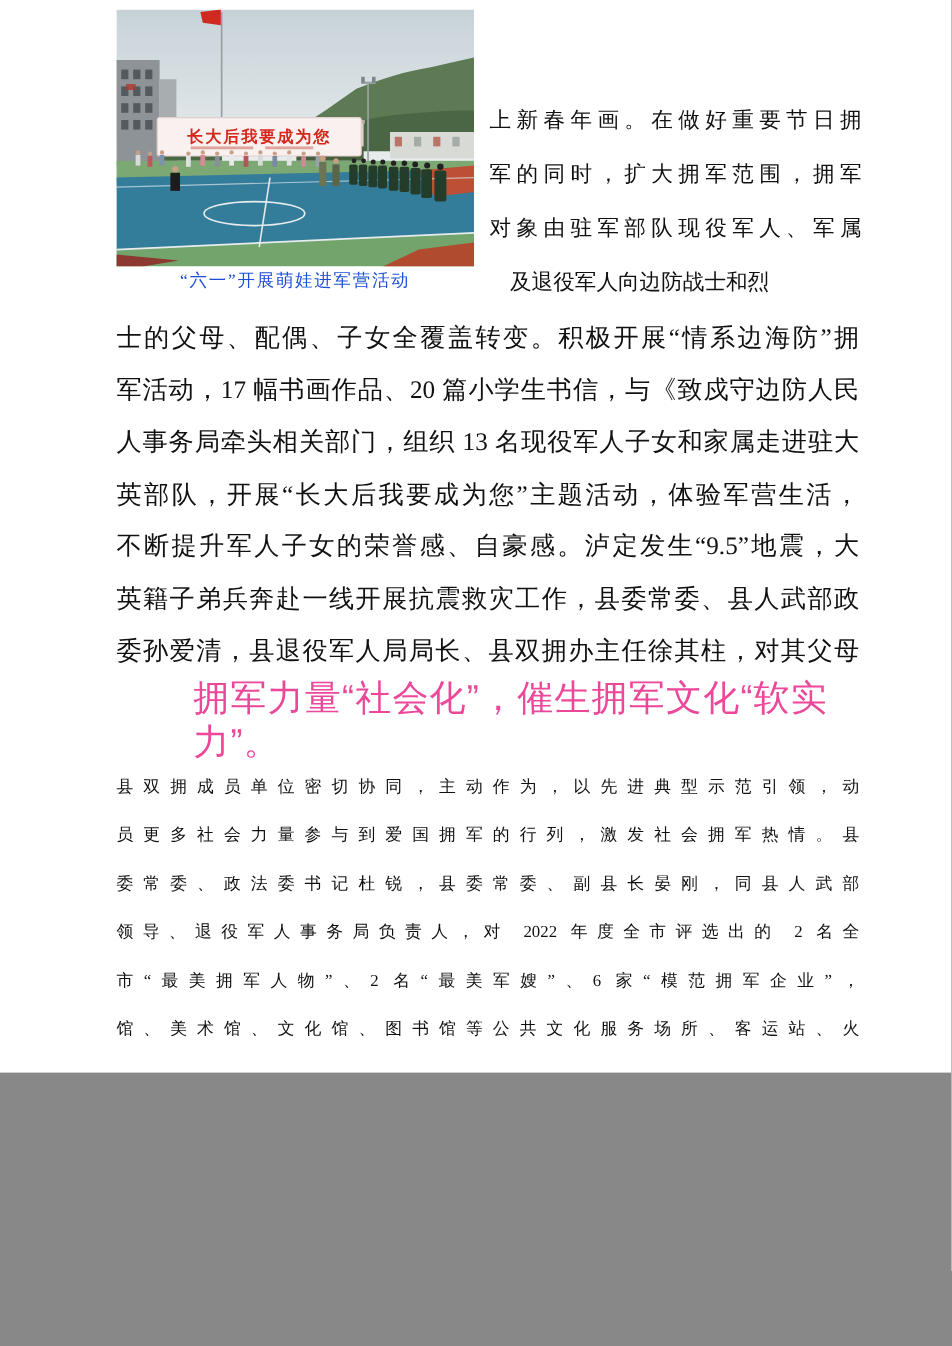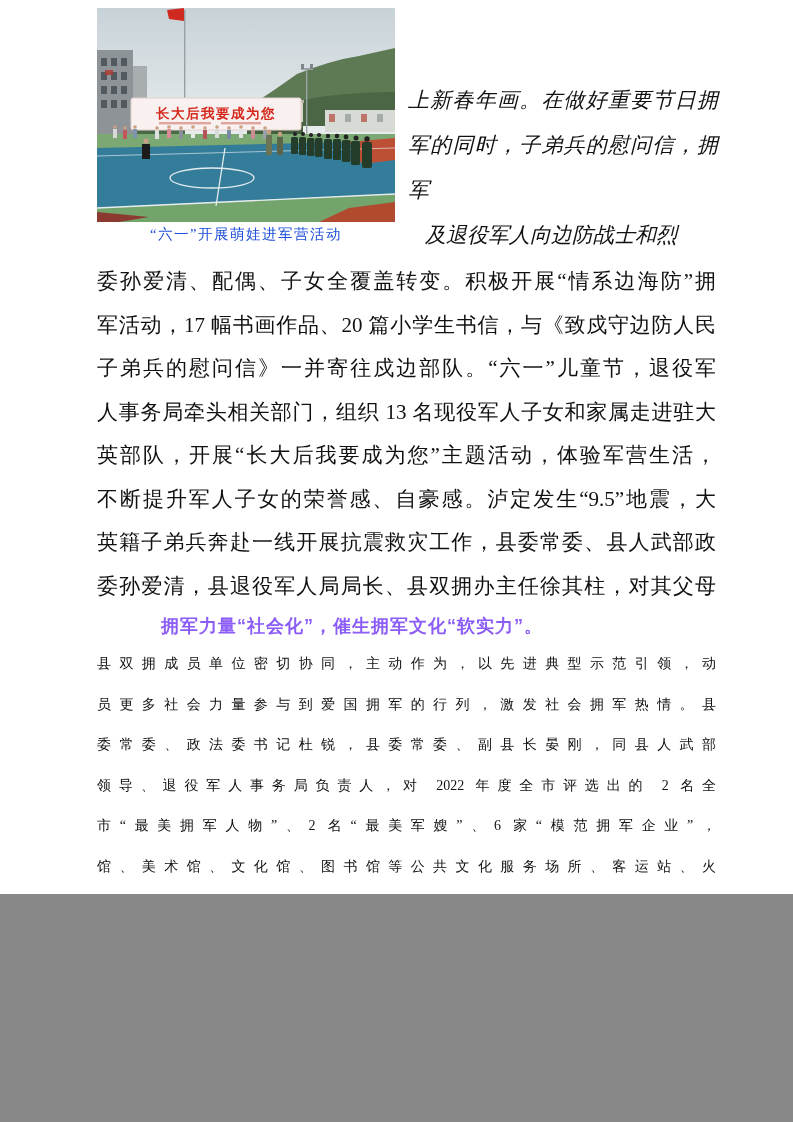--- a/index.html
+++ b/index.html
@@ -15,39 +15,38 @@
   .photo svg{display:block;width:100%;height:100%;}
   .caption{
     position:absolute;left:97px;top:223px;width:298px;
     text-align:center;font-size:14.5px;letter-spacing:1.5px;line-height:22px;
     color:#1d4ed8;
   }
   .right-col{
     position:absolute;left:408px;top:78px;width:310px;
   }
   .right-col .line{
-    font-size:21px;line-height:45px;
+    font-size:18px;line-height:45px;
     text-align:justify;text-align-last:justify;text-justify:inter-ideograph;
     white-space:nowrap0;
-    font-style:italic;
   }
   .right-col .line.no-just{
     text-align:center;text-align-last:left;text-indent:17px;
   }
   .main{
     position:absolute;left:97px;top:260px;width:619px;
   }
   .para1 .line{
     font-size:21px;line-height:43.5px;
     text-align:justify;text-align-last:justify;text-justify:inter-ideograph;
   }
   .heading{
     font-family:"Liberation Sans","DejaVu Sans",sans-serif;
-    font-weight:700;font-size:18px;line-height:36px;letter-spacing:1px;
-    padding-left:64px;color:#8b5cf6;
+    font-weight:400;font-size:30px;line-height:36px;letter-spacing:1px;
+    padding-left:64px;color:#ec4899;
   }
   .para2 .line{
     font-size:14px;line-height:40.5px;
     text-align:justify;text-align-last:justify;text-justify:inter-ideograph;
   }
 </style>
 </head>
 <body>
 
 <div class="page">
@@ -248,29 +247,29 @@
             <rect x="265" y="134" width="10" height="26" rx="2"></rect>
           </g>
       </g>
     </svg>
   </figure>
 
   <div class="caption">“六一”开展萌娃进军营活动</div>
 
   <div class="right-col">
     <div class="line">上新春年画。在做好重要节日拥</div>
-    <div class="line">军的同时，子弟兵的慰问信，拥军</div>
+    <div class="line">军的同时，扩大拥军范围，拥军</div>
+    <div class="line">对象由驻军部队现役军人、军属</div>
     <div class="line no-just">及退役军人向边防战士和烈</div>
   </div>
 
   <div class="main">
     <div class="para1">
-      <div class="line">委孙爱清、配偶、子女全覆盖转变。积极开展“情系边海防”拥</div>
+      <div class="line">士的父母、配偶、子女全覆盖转变。积极开展“情系边海防”拥</div>
       <div class="line">军活动，17 幅书画作品、20 篇小学生书信，与《致戍守边防人民</div>
-      <div class="line">子弟兵的慰问信》一并寄往戍边部队。“六一”儿童节，退役军</div>
       <div class="line">人事务局牵头相关部门，组织 13 名现役军人子女和家属走进驻大</div>
       <div class="line">英部队，开展“长大后我要成为您”主题活动，体验军营生活，</div>
       <div class="line">不断提升军人子女的荣誉感、自豪感。泸定发生“9.5”地震，大</div>
       <div class="line">英籍子弟兵奔赴一线开展抗震救灾工作，县委常委、县人武部政</div>
       <div class="line">委孙爱清，县退役军人局局长、县双拥办主任徐其柱，对其父母</div>
     </div>
 
     <div class="heading">拥军力量“社会化”，催生拥军文化“软实力”。</div>
 
     <div class="para2">

